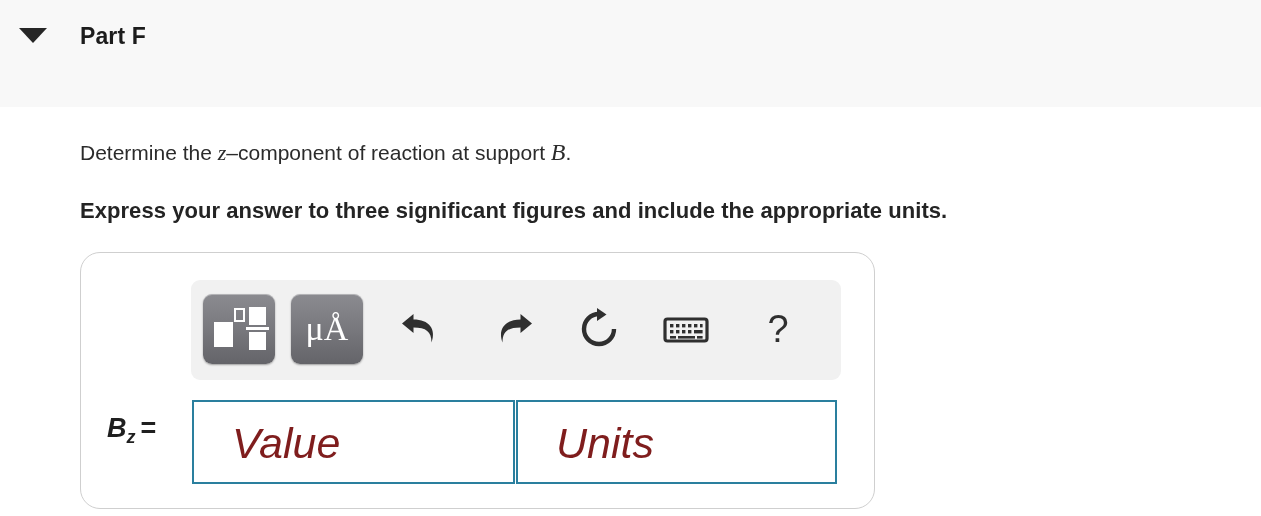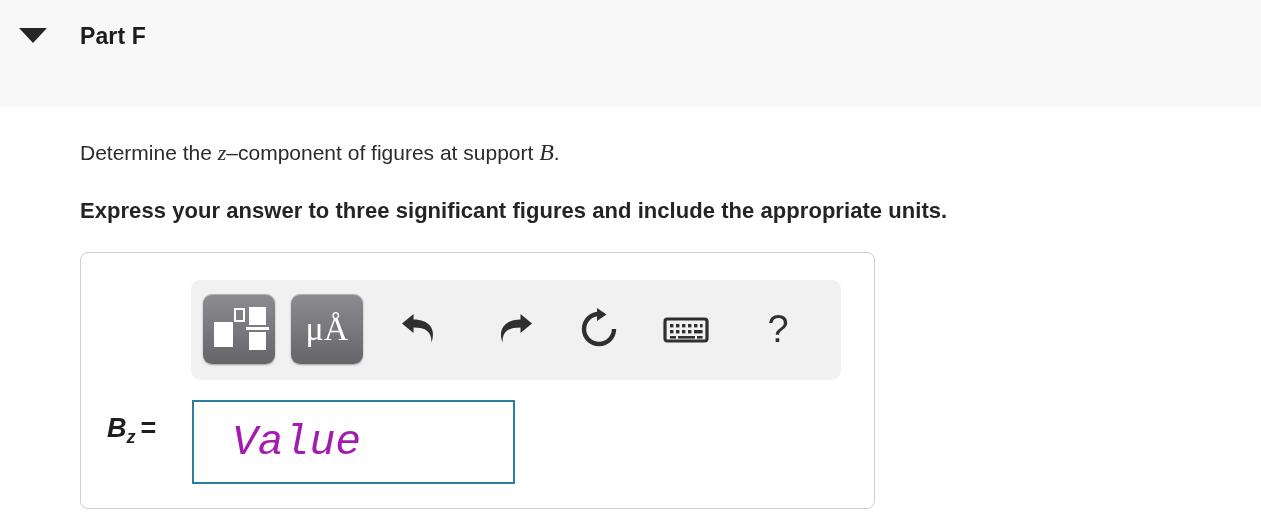--- a/index.html
+++ b/index.html
@@ -90,21 +90,21 @@
   }
 
   
   .answer-box {
     position: absolute;
     left: 80px;
     top: 252px;
     width: 795px;
     height: 257px;
     border: 1px solid #cfcfcf;
-    border-radius: 8px;
+    border-radius: 20px;
     background: #ffffff;
     box-sizing: border-box;
   }
 
   
   .toolbar {
     position: absolute;
     left: 110px;
     top: 27px;
     width: 650px;
@@ -246,40 +246,40 @@
     box-sizing: border-box;
     cursor: text;
   }
   .field.value-field { left: 111px; width: 323px; }
   .field.units-field { left: 435px; width: 321px; }
 
   .field .ph {
     position: absolute;
     left: 38px;
     top: 14px;
-    font-family: Liberation Mono, monospace;
+    font-family: Liberation Sans, sans-serif;
     font-style: italic;
     font-size: 43px;
     line-height: 54px;
-    color: #a21caf;
+    color: #7f1d1d;
     white-space: nowrap;
     user-select: none;
   }
 </style>
 </head>
 <body>
 
 <div class="part-header">
   <div class="part-toggle">
     <div class="caret"></div>
   </div>
   <div class="part-title">Part F</div>
 </div>
 
-<div class="question-line"><span>Determine the </span><span class="mathvar">z</span><span>–component of figures at support </span><span class="mathvar-big">B</span><span>.</span></div>
+<div class="question-line"><span>Determine the </span><span class="mathvar">z</span><span>–component of reaction at support </span><span class="mathvar-big">B</span><span>.</span></div>
 
 <div class="instruction-line">Express your answer to three significant figures and include the appropriate units.</div>
 
 <div class="answer-box">
 
   <div class="toolbar">
 
     <div class="tb-btn template-btn">
       <div class="glyph-template">
         <div class="sq-base"></div>
@@ -337,14 +337,17 @@
       <div class="help-glyph">?</div>
     </div>
   </div>
 
   <div class="answer-label"><span class="var">B</span><span class="sub">z</span><span class="eq">=</span></div>
 
   <div class="field value-field">
     <div class="ph">Value</div>
   </div>
 
+  <div class="field units-field">
+    <div class="ph">Units</div>
+  </div>
 
 </div>
 
 </body></html>

